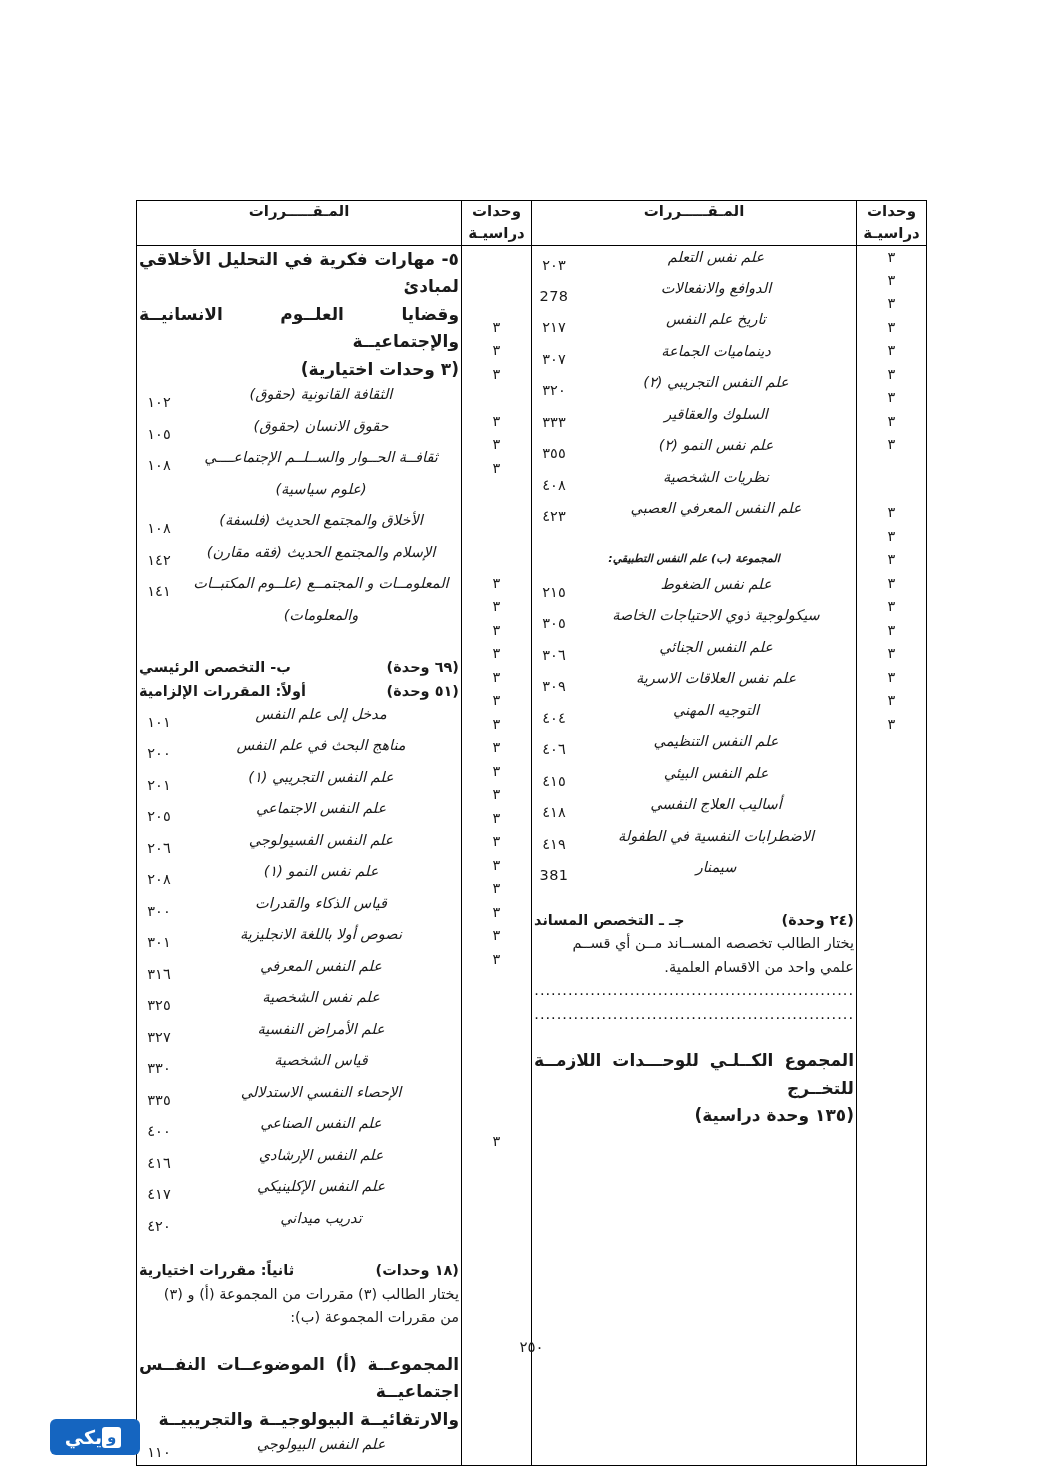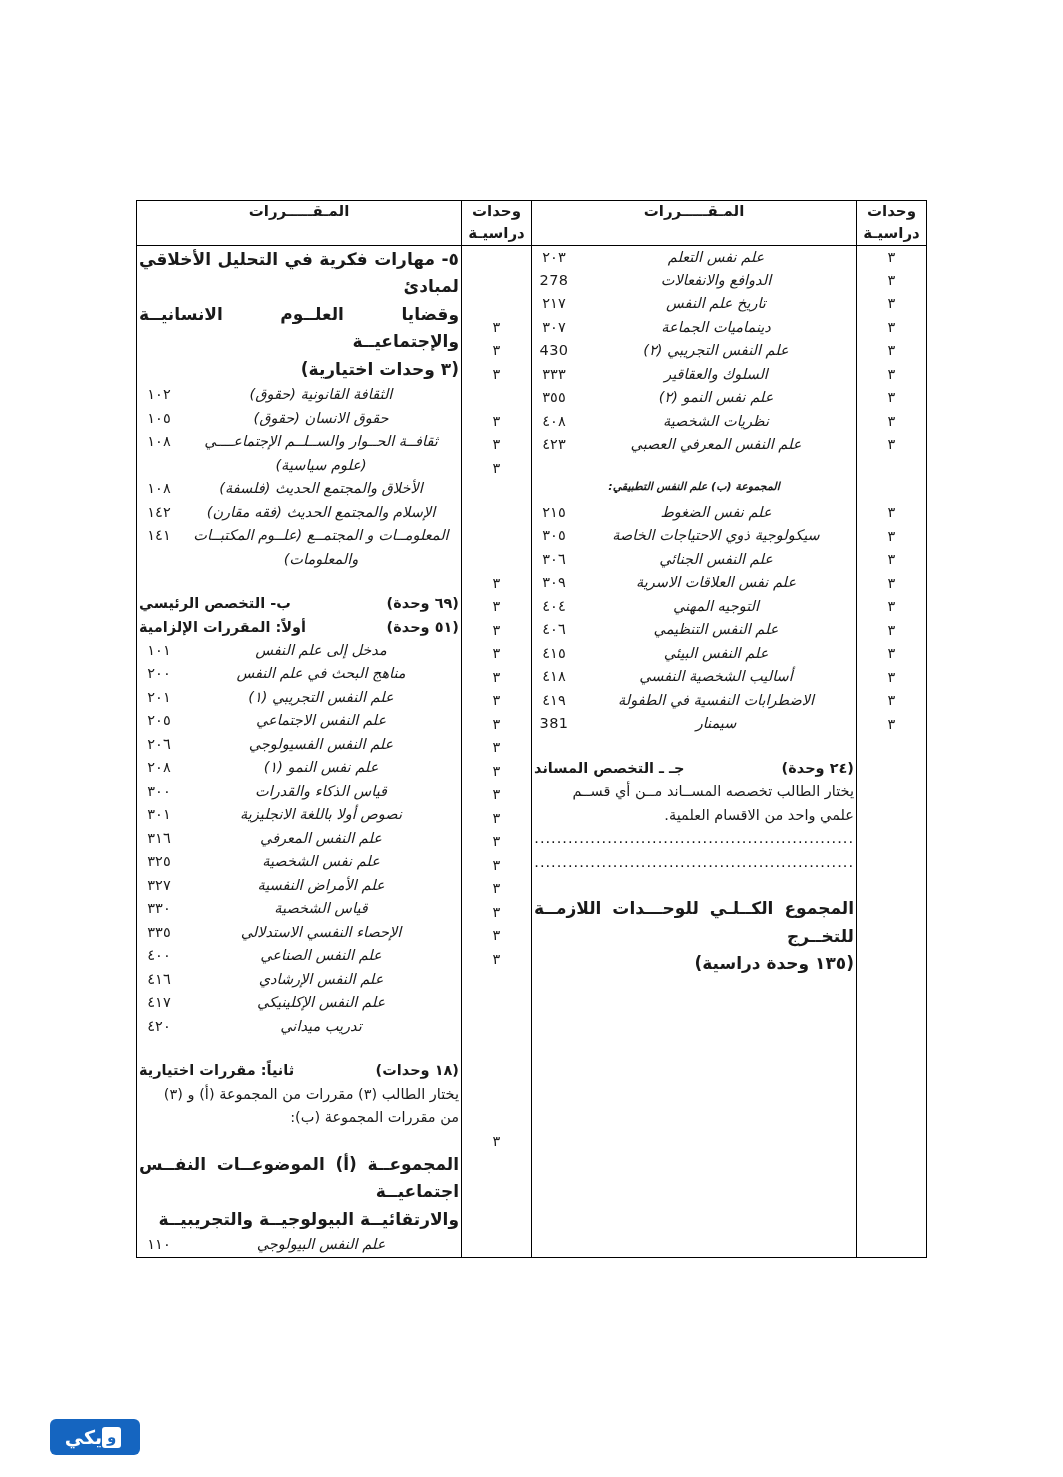--- a/index.html
+++ b/index.html
@@ -61,20 +61,21 @@
     align-items: flex-start;
     font-size: 14.5px;
     line-height: 1.62;
     min-height: 23px;
   }
   .row .code {
     width: 44px;
     flex: 0 0 44px;
     text-align: center;
     letter-spacing: 0.5px;
+    margin-top: 8px;
   }
   .row .title {
     flex: 1 1 auto;
     text-align: center;
     padding: 0 2px;
     font-style: italic;
   }
   .units-cell .u {
     width: 100%;
     text-align: center;
@@ -239,21 +240,21 @@
                 <div class="row">
                   <span class="title">تاريخ علم النفس</span>
                   <span class="code">٢١٧</span>
                 </div>
                 <div class="row">
                   <span class="title">دينماميات الجماعة</span>
                   <span class="code">٣٠٧</span>
                 </div>
                 <div class="row">
                   <span class="title">علم النفس التجريبي (٢)</span>
-                  <span class="code">430</span>
+                  <span class="code">٣٢٠</span>
                 </div>
                 <div class="row">
                   <span class="title">السلوك والعقاقير</span>
                   <span class="code">٣٣٣</span>
                 </div>
                 <div class="row">
                   <span class="title">علم نفس النمو (٢)</span>
                   <span class="code">٣٥٥</span>
                 </div>
                 <div class="row">
@@ -290,21 +291,21 @@
                 </div>
                 <div class="row">
                   <span class="title">علم النفس التنظيمي</span>
                   <span class="code">٤٠٦</span>
                 </div>
                 <div class="row">
                   <span class="title">علم النفس البيئي</span>
                   <span class="code">٤١٥</span>
                 </div>
                 <div class="row">
-                  <span class="title">أساليب الشخصية النفسي</span>
+                  <span class="title">أساليب العلاج النفسي</span>
                   <span class="code">٤١٨</span>
                 </div>
                 <div class="row">
                   <span class="title">الاضطرابات النفسية في الطفولة</span>
                   <span class="code">٤١٩</span>
                 </div>
                 <div class="row">
                   <span class="title">سيمنار</span>
                   <span class="code">381</span>
                 </div>
@@ -495,19 +496,20 @@
                   <span class="title">علم النفس البيولوجي</span>
                   <span class="code">١١٠</span>
                 </div>
               </div>
             </td>
         </tr>
       </tbody>
     </table>
   </div>
 
+  <div class="page-number">٢٥٠</div>
 
   <div class="wiki-badge">
     <span class="w-mark">و</span>
     <span>يكي</span>
   </div>
 
 </div>
 
 </body></html>

